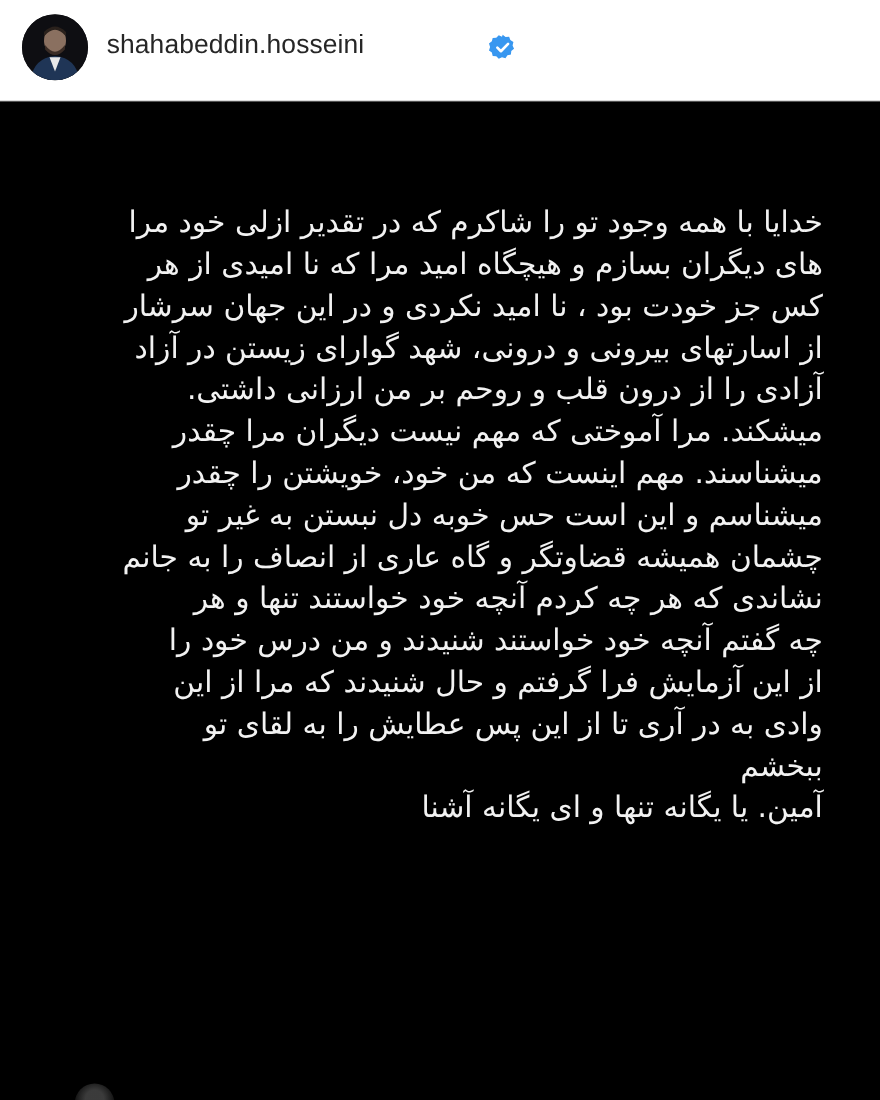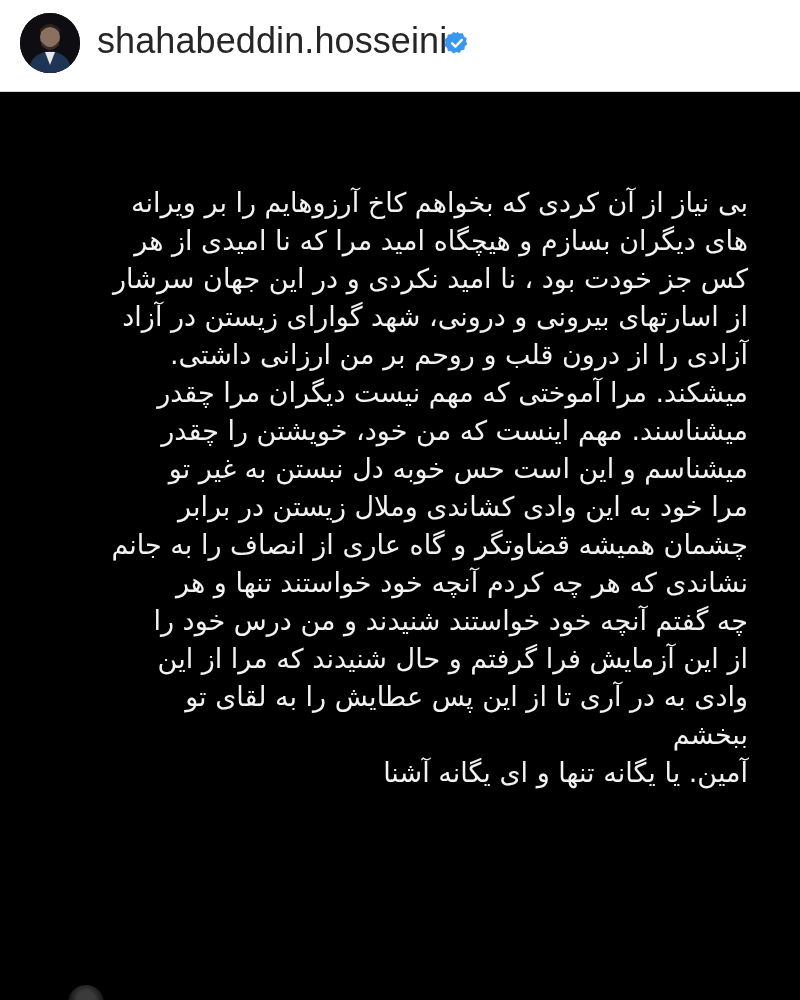--- a/index.html
+++ b/index.html
@@ -31,21 +31,21 @@
       width: 60px; height: 60px;
       border-radius: 50%;
       overflow: hidden;
       background: radial-gradient(circle at 50% 35%, #6b5a50 0 18%, #2a2320 19% 30%, #0d0d10 31% 100%);
     }
     .avatar svg { display: block; }
     .username {
       position: absolute;
       left: 97px; top: 16px;
       font-family: "Liberation Sans", sans-serif;
-      font-size: 36px;
+      font-size: 24px;
       line-height: 50px;
       color: #262626;
       font-weight: 400;
       letter-spacing: 0.1px;
     }
     .verified {
       position: absolute;
       left: 444px; top: 30px;
       width: 26px; height: 26px;
     }
@@ -92,29 +92,28 @@
       </svg>
     </div>
     <div class="username">shahabeddin.hosseini</div>
     <svg class="verified" viewBox="0 0 24 24">
       <path d="M12 1.5l2.4 1.8 3-.2 1 2.8 2.6 1.6-.7 2.9 1.2 2.8-2.3 1.9-.3 3-2.9.6-1.7 2.5-2.9-.9-2.7 1.3-2.1-2.1-3-.2-.7-2.9-2.4-1.8.9-2.9-.9-2.9 2.4-1.8.7-2.9 3-.2 2.1-2.1 2.7 1.3z" fill="#3897f0"></path>
       <path d="M7.5 12.3l3 3 6-6.2" fill="none" stroke="#ffffff" stroke-width="2.2" stroke-linecap="round" stroke-linejoin="round"></path>
     </svg>
   </div>
 
   <div class="post-body">
-    <span class="post-line">بی نیاز از آن کردی که بخواهم کاخ آرزوهایم را بر ویرانه</span>
+    <span class="post-line">خدایا با همه وجود تو را شاکرم که در تقدیر ازلی خود مرا</span>
     <span class="post-line">های دیگران بسازم و هیچگاه امید مرا که نا امیدی از هر</span>
     <span class="post-line">کس جز خودت بود ، نا امید نکردی و در این جهان سرشار</span>
     <span class="post-line">از اسارتهای بیرونی و درونی، شهد گوارای زیستن در آزاد</span>
     <span class="post-line">آزادی را از درون قلب و روحم بر من ارزانی داشتی.</span>
     <span class="post-line">میشکند. مرا آموختی که مهم نیست دیگران مرا چقدر</span>
     <span class="post-line">میشناسند. مهم اینست که من خود، خویشتن را چقدر</span>
     <span class="post-line">میشناسم و این است حس خوبه دل نبستن به غیر تو</span>
-    <span class="post-line">مرا خود به این وادی کشاندی وملال زیستن در برابر</span>
     <span class="post-line">چشمان همیشه قضاوتگر و گاه عاری از انصاف را به جانم</span>
     <span class="post-line">نشاندی که هر چه کردم آنچه خود خواستند تنها و هر</span>
     <span class="post-line">چه گفتم آنچه خود خواستند شنیدند و من درس خود را</span>
     <span class="post-line">از این آزمایش فرا گرفتم و حال شنیدند که مرا از این</span>
     <span class="post-line">وادی به در آری تا از این پس عطایش را به لقای تو</span>
     <span class="post-line">ببخشم</span>
     <span class="post-line">آمین. یا یگانه تنها و ای یگانه آشنا</span>
   </div>
 
   <div class="watermark"></div>

